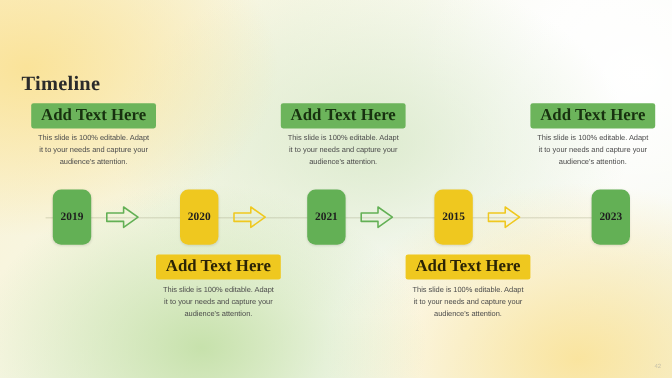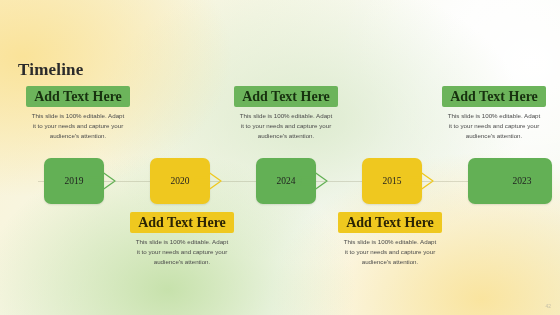--- a/index.html
+++ b/index.html
@@ -86,29 +86,29 @@
     position: absolute;
     left: 38px;
     top: 23px;
     width: 486px;
     height: 1px;
     background: rgba(150,150,120,0.30);
   }
   .year-node {
     position: absolute;
     top: 0;
-    width: 60px;
+    width: 32px;
     height: 46px;
     border-radius: 7px;
     display: flex;
     align-items: center;
     justify-content: center;
     font-family: "Liberation Serif", serif;
     font-size: 9.5px;
-    font-weight: normal;
+    font-weight: bold;
     color: #1f1f1f;
     box-shadow: 0 1px 2px rgba(0,0,0,0.10);
   }
   .year-node.green { background: #63b055; }
   .year-node.yellow { background: #efc81f; }
 
   .arrow {
     position: absolute;
     top: 13px;
     width: 28px;
@@ -161,38 +161,38 @@
     <div class="year-node yellow" style="left:150px;">
       <span>2020</span>
     </div>
     <div class="arrow" style="left:194px;">
       <svg viewBox="0 0 28 20" xmlns="http://www.w3.org/2000/svg">
         <path d="M1 6.5 H15 V1.5 L27 10 L15 18.5 V13.5 H1 Z" fill="none" stroke="#efc81f" stroke-width="1.3" stroke-linejoin="round"></path>
       </svg>
     </div>
 
     <div class="year-node green" style="left:256px;">
-      <span>2024</span>
+      <span>2021</span>
     </div>
     <div class="arrow" style="left:300px;">
       <svg viewBox="0 0 28 20" xmlns="http://www.w3.org/2000/svg">
         <path d="M1 6.5 H15 V1.5 L27 10 L15 18.5 V13.5 H1 Z" fill="none" stroke="#63b055" stroke-width="1.3" stroke-linejoin="round"></path>
       </svg>
     </div>
 
     <div class="year-node yellow" style="left:362px;">
       <span>2015</span>
     </div>
     <div class="arrow" style="left:406px;">
       <svg viewBox="0 0 28 20" xmlns="http://www.w3.org/2000/svg">
         <path d="M1 6.5 H15 V1.5 L27 10 L15 18.5 V13.5 H1 Z" fill="none" stroke="#efc81f" stroke-width="1.3" stroke-linejoin="round"></path>
       </svg>
     </div>
 
-    <div class="year-node green" style="left:468px;padding-left:24px;">
+    <div class="year-node green" style="left:493px;">
       <span>2023</span>
     </div>
   </div>
 
   <div class="text-block" style="left:130px; top:212px;">
     <span class="tb-header yellow">Add Text Here</span>
     <span class="tb-body">This slide is 100% editable. Adapt it to your needs and capture your audience's attention.</span>
   </div>
 
   <div class="text-block" style="left:338px; top:212px;">

